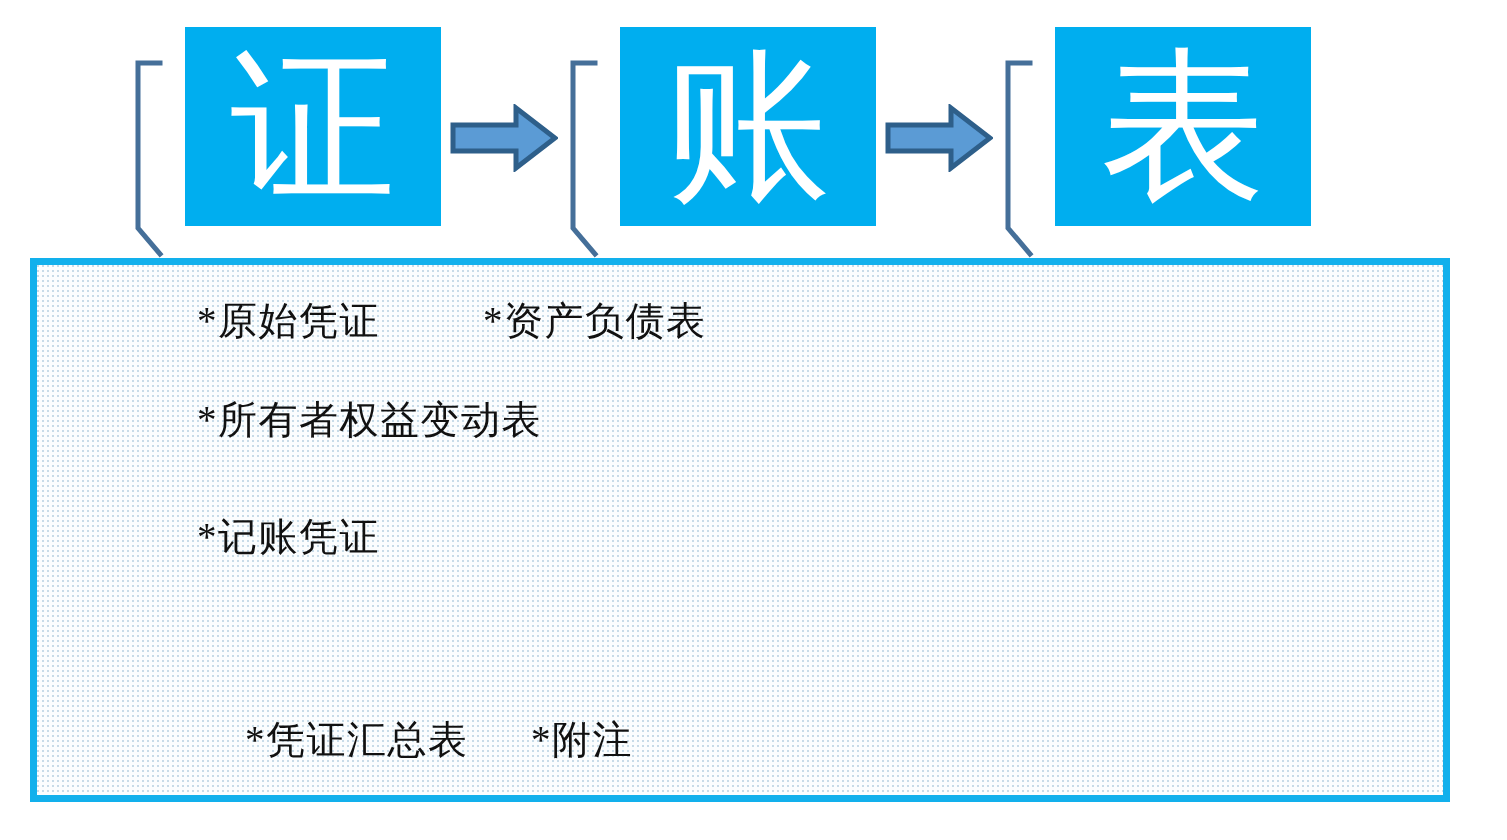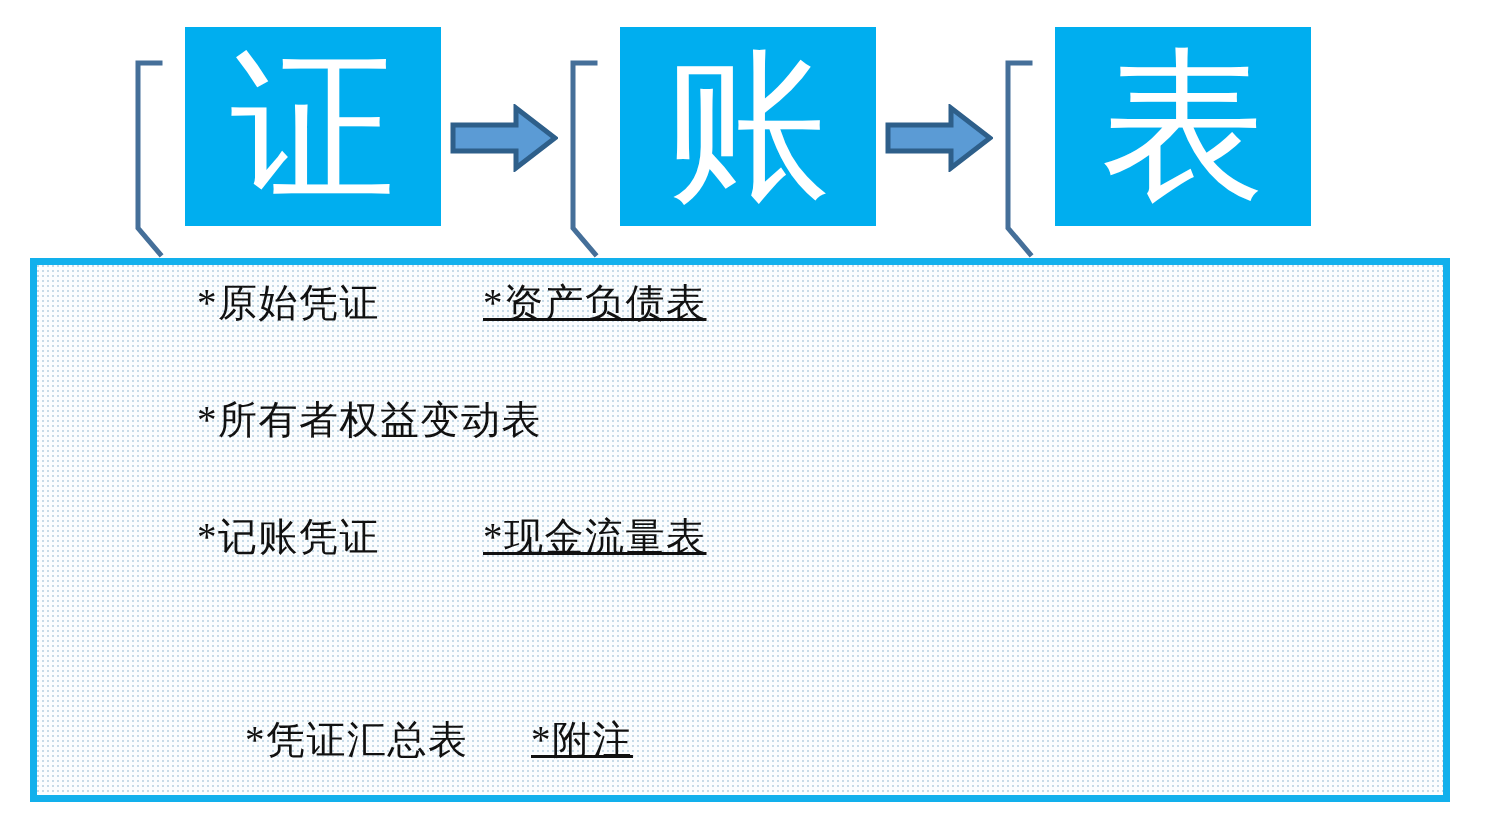--- a/index.html
+++ b/index.html
@@ -92,23 +92,23 @@
     white-space: nowrap;
     color: #111111;
     font-family: "Liberation Serif", "DejaVu Serif", serif;
     font-size: 39px;
     letter-spacing: 1.5px;
     line-height: 1;
   }
 
   .list-col.c1 .list-item { left: 160px; }
   .list-col.c2 .list-item { left: 6px; }
-  .list-col.c3 .list-item { left: 6px; text-decoration: underline; }
+  .list-col.c3 .list-item { left: 6px; }
 
-  .r0 { top: 18px; }
+  .r0 { top: 36px; }
   .r1 { top: 135px; }
   .r2 { top: 252px; text-align: center; }
   .r3 { top: 345px; }
   .r4 { top: 455px; margin-left: 48px; }
 </style>
 </head>
 <body>
 
 <div class="flow-stage" style="left:132px; width:450px;">
   <div class="bracket" style="left:0;">
@@ -159,18 +159,17 @@
     <div class="list-col c1">
       <div class="list-item r0">*原始凭证</div>
       <div class="list-item r1">*所有者权益变动表</div>
       <div class="list-item r2">*记账凭证</div>
       <div class="list-item r4">*凭证汇总表</div>
     </div>
 
 
     <div class="list-col c3">
       <div class="list-item r0">*资产负债表</div>
-      <div class="list-item r2">*现金流量表</div>
       <div class="list-item r4">*附注</div>
     </div>
 
   </div>
 </div>
 
 </body></html>

